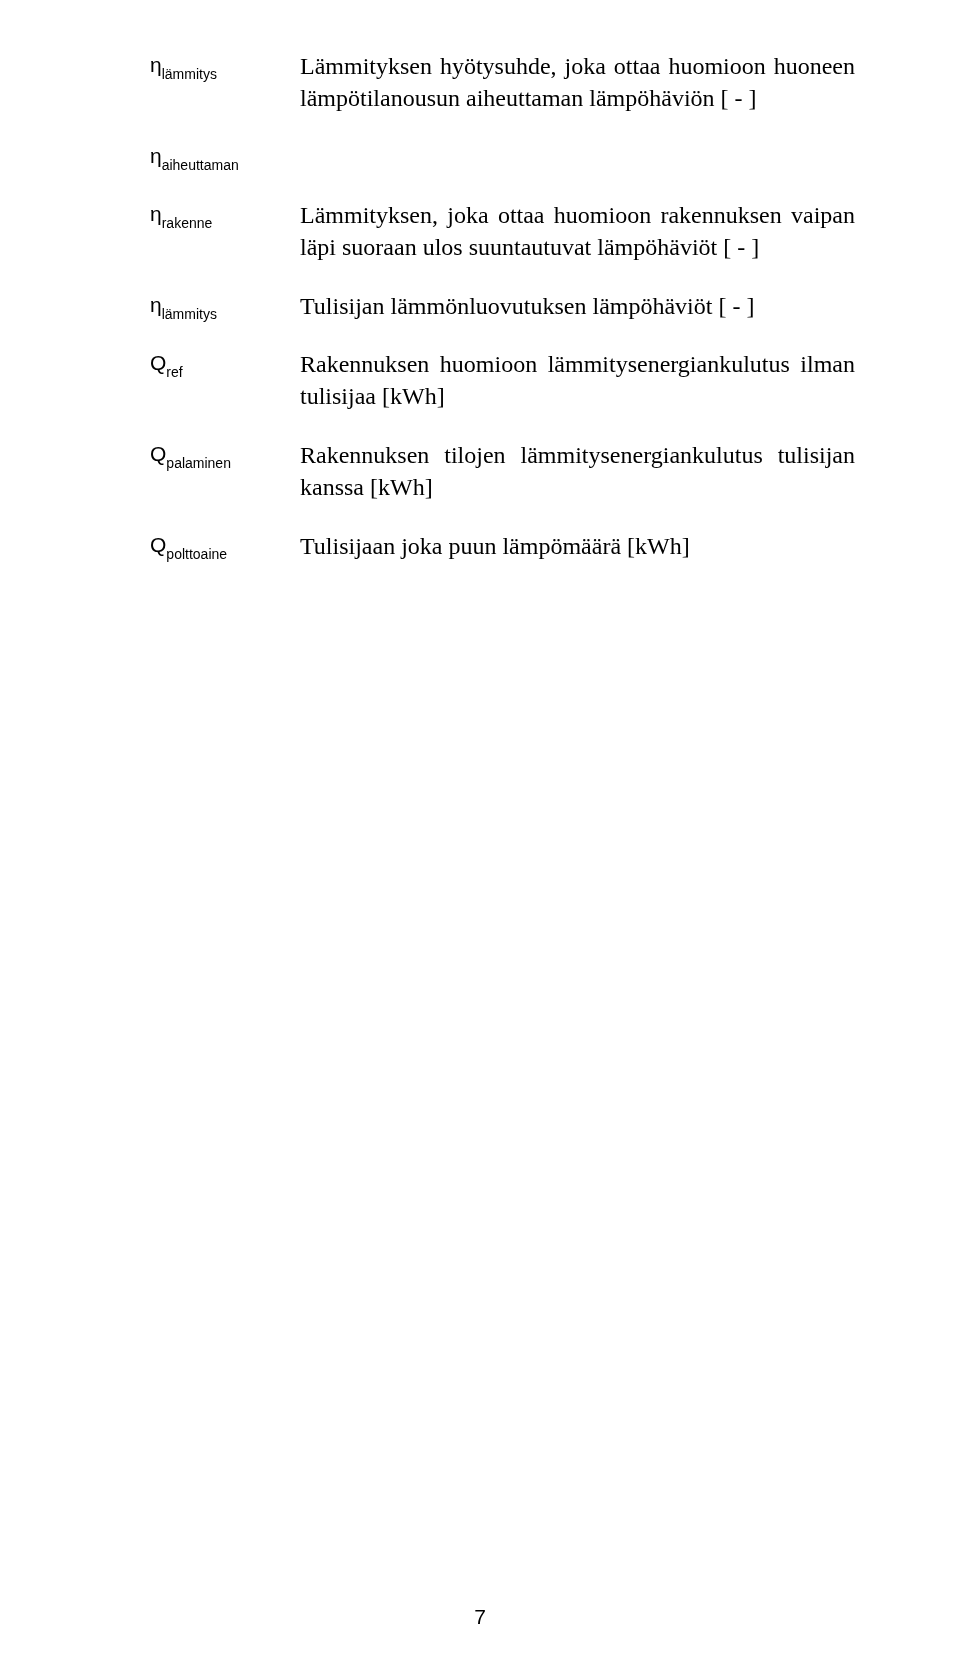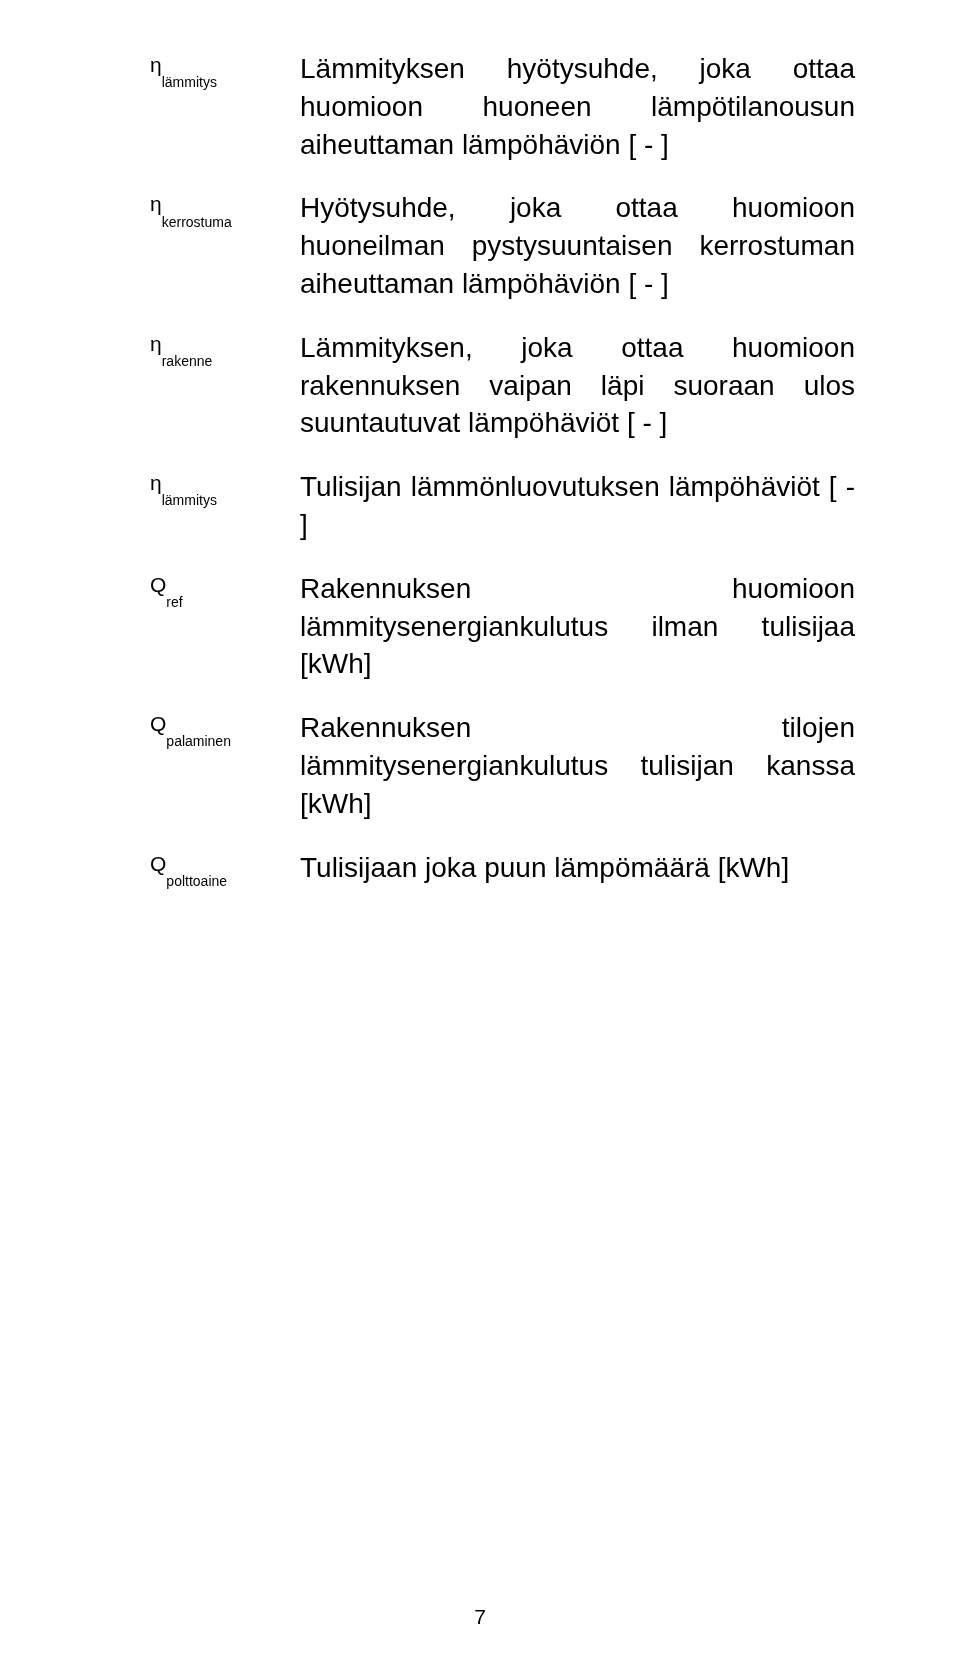--- a/index.html
+++ b/index.html
@@ -26,29 +26,30 @@
   }
   .term {
     width: 150px;
     flex-shrink: 0;
     font-size: 21px;
     line-height: 1.35;
     padding-top: 1px;
   }
   .def {
     flex: 1;
-    font-size: 28px;
+    font-size: 24px;
     line-height: 1.35;
     text-align: justify;
+    font-family: Liberation Serif, serif;
   }
   .sub {
     font-size: 14px;
     vertical-align: sub;
     position: relative;
-    top: 10px;
+    top: 2px;
   }
   .pagenum {
     position: absolute;
     bottom: 46px;
     left: 0;
     width: 960px;
     text-align: center;
     font-size: 21px;
   }
 </style>
@@ -59,23 +60,22 @@
 
   <div class="row">
     <div class="term">
       <span>η</span><span class="sub">lämmitys</span>
     </div>
     <div class="def">Lämmityksen hyötysuhde, joka ottaa huomioon huoneen lämpötilanousun aiheuttaman lämpöhäviön [ - ]</div>
   </div>
 
   <div class="row">
     <div class="term">
-      <span>η</span><span class="sub">kerrostuma</span>
+      <span>η</span><span class="sub">aiheuttaman</span>
     </div>
-    <div class="def">Hyötysuhde, joka ottaa huomioon huoneilman pystysuuntaisen kerrostuman aiheuttaman lämpöhäviön [ - ]</div>
   </div>
 
   <div class="row">
     <div class="term">
       <span>η</span><span class="sub">rakenne</span>
     </div>
     <div class="def">Lämmityksen, joka ottaa huomioon rakennuksen vaipan läpi suoraan ulos suuntautuvat lämpöhäviöt [ - ]</div>
   </div>
 
   <div class="row">

